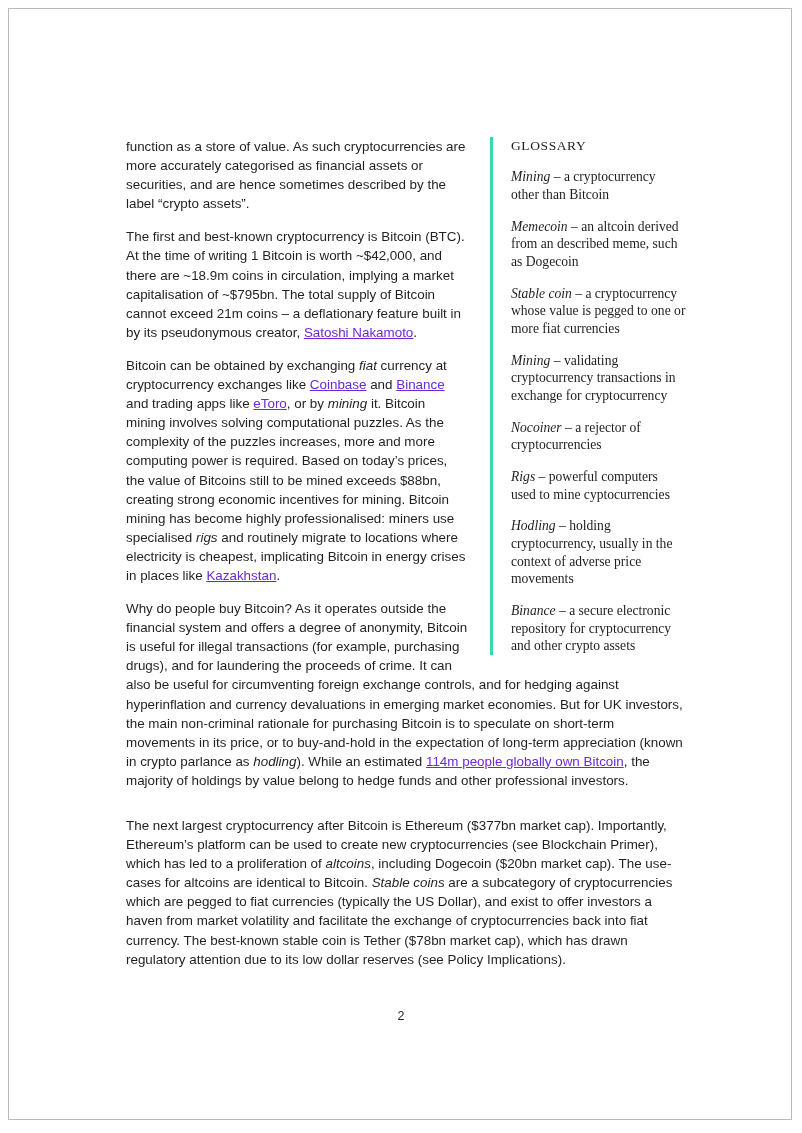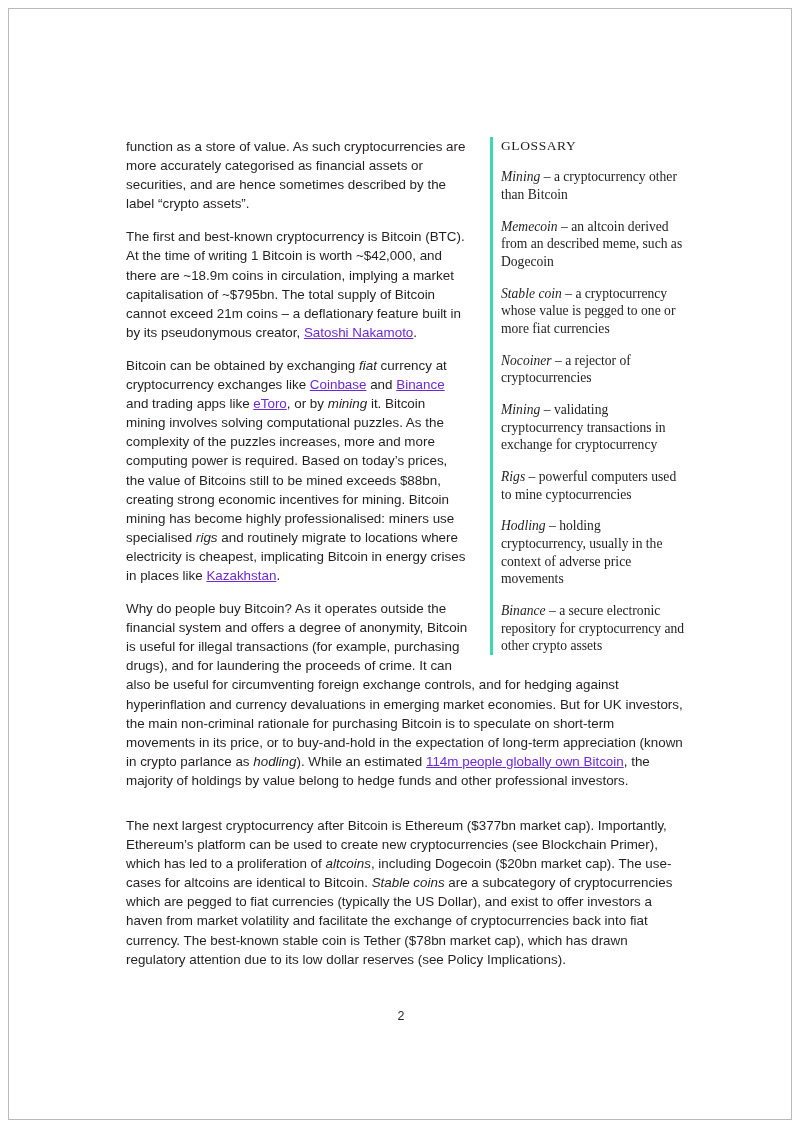--- a/index.html
+++ b/index.html
@@ -33,21 +33,21 @@
     left: 117px;
     top: 128px;
     width: 560px;
   }
 
   
   #glossary {
     float: right;
     width: 196px;
     margin-left: 22px;
-    padding-left: 8px;
+    padding-left: 18px;
     border-left: 3px solid #3ad9b0;
     box-sizing: border-box;
     font-family: "Liberation Serif", serif;
     color: #201d1d;
     margin-bottom: 4px;
   }
   .gloss-head {
     font-size: 13.5px;
     letter-spacing: 0.6px;
     line-height: 1.35;
@@ -109,25 +109,25 @@
       <p class="gloss-entry">
         <span class="gloss-term">Memecoin</span><span> – an altcoin derived from an described meme, such as Dogecoin</span>
       </p>
 
       <p class="gloss-entry">
         <span class="gloss-term">Stable coin</span><span> – a cryptocurrency whose value is pegged to one or more fiat currencies</span>
       </p>
 
 
       <p class="gloss-entry">
-        <span class="gloss-term">Nocoiner</span><span> – a rejector of cryptocurrencies</span>
+        <span class="gloss-term">Mining</span><span> – validating cryptocurrency transactions in exchange for cryptocurrency</span>
       </p>
 
       <p class="gloss-entry">
-        <span class="gloss-term">Mining</span><span> – validating cryptocurrency transactions in exchange for cryptocurrency</span>
+        <span class="gloss-term">Nocoiner</span><span> – a rejector of cryptocurrencies</span>
       </p>
 
       <p class="gloss-entry">
         <span class="gloss-term">Rigs</span><span> – powerful computers used to mine cyptocurrencies</span>
       </p>
 
       <p class="gloss-entry">
         <span class="gloss-term">Hodling</span><span> – holding cryptocurrency, usually in the context of adverse price movements</span>
       </p>
 

